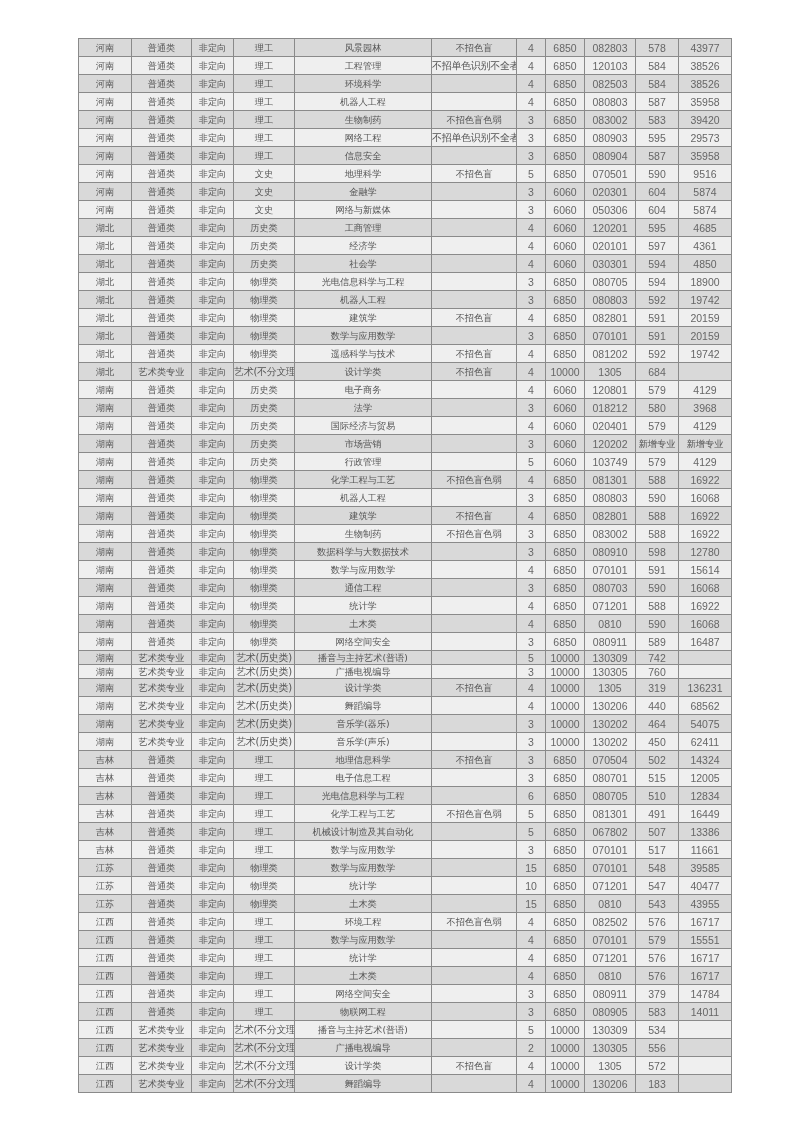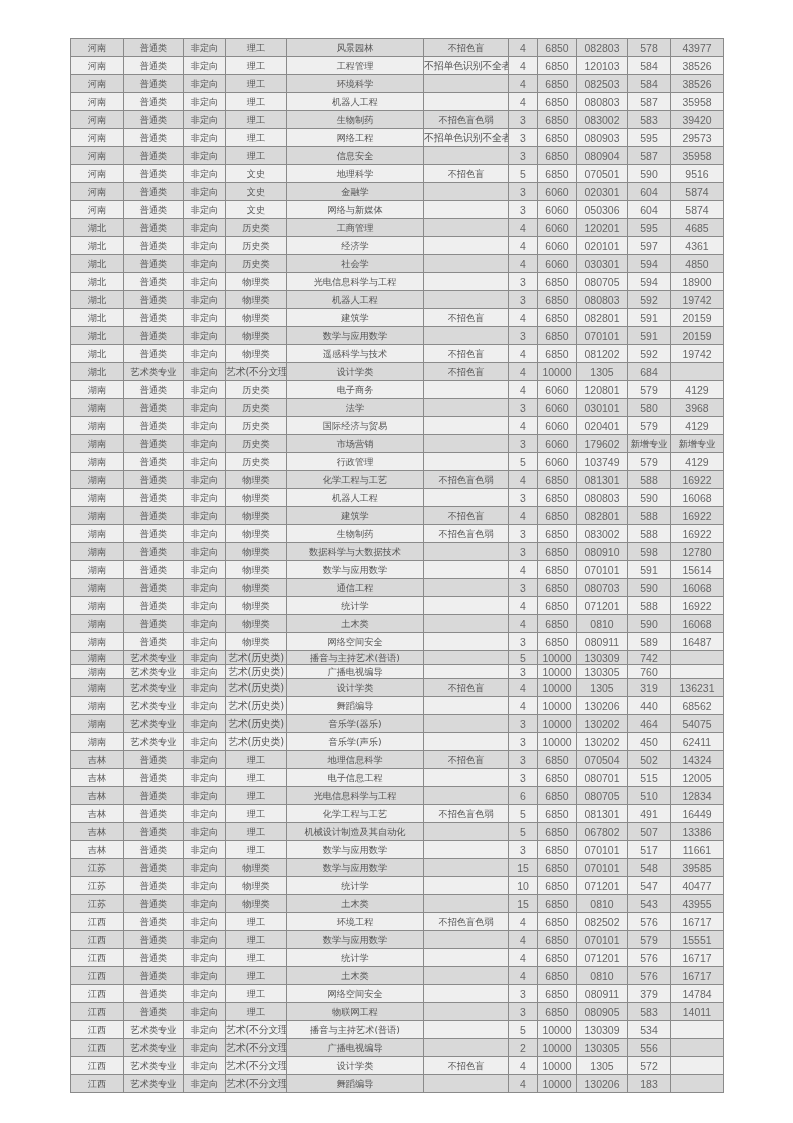--- a/index.html
+++ b/index.html
@@ -1,18 +1,18 @@
 <!DOCTYPE html>
 <html><head>
 <meta charset="utf-8">
 <style>
   html, body { margin: 0; padding: 0; background: #ffffff; }
   body { width: 793px; height: 1123px; position: relative; overflow: hidden;
          font-family: "DejaVu Sans", "Liberation Sans", sans-serif; }
-  .page { position: absolute; left: 70px; top: 38px; width: 653px; }
+  .page { position: absolute; left: 78px; top: 38px; width: 653px; }
   table { border-collapse: collapse; table-layout: fixed; width: 653px; }
   td { border: 1px solid #8a8a8a; color: #555; font-size: 9.2px; text-align: center;
        padding: 0; height: 17px; line-height: 16px; white-space: nowrap; overflow: hidden; }
   tr.odd td { background: #d9d9d9; }
   tr.even td { background: #efefef; }
   tr.short td { height: 13px; line-height: 12px; }
   td.small { font-size: 10px; letter-spacing: -0.3px; }
   td.num { font-family: "Liberation Sans", "DejaVu Sans", sans-serif; font-size: 10.5px; color: #666; }
 </style>
 </head>
@@ -296,21 +296,21 @@
         </tr>
         <tr class="odd">
           <td>湖南</td>
           <td>普通类</td>
           <td>非定向</td>
           <td>历史类</td>
           <td>法学</td>
           <td></td>
           <td class="num">3</td>
           <td class="num">6060</td>
-          <td class="num">030101</td>
+          <td class="num">018212</td>
           <td class="num">580</td>
           <td class="num">3968</td>
         </tr>
         <tr class="even">
           <td>湖南</td>
           <td>普通类</td>
           <td>非定向</td>
           <td>历史类</td>
           <td>国际经济与贸易</td>
           <td></td>
@@ -322,21 +322,21 @@
         </tr>
         <tr class="odd">
           <td>湖南</td>
           <td>普通类</td>
           <td>非定向</td>
           <td>历史类</td>
           <td>市场营销</td>
           <td></td>
           <td class="num">3</td>
           <td class="num">6060</td>
-          <td class="num">179602</td>
+          <td class="num">120202</td>
           <td class="">新增专业</td>
           <td class="">新增专业</td>
         </tr>
         <tr class="even">
           <td>湖南</td>
           <td>普通类</td>
           <td>非定向</td>
           <td>历史类</td>
           <td>行政管理</td>
           <td></td>

